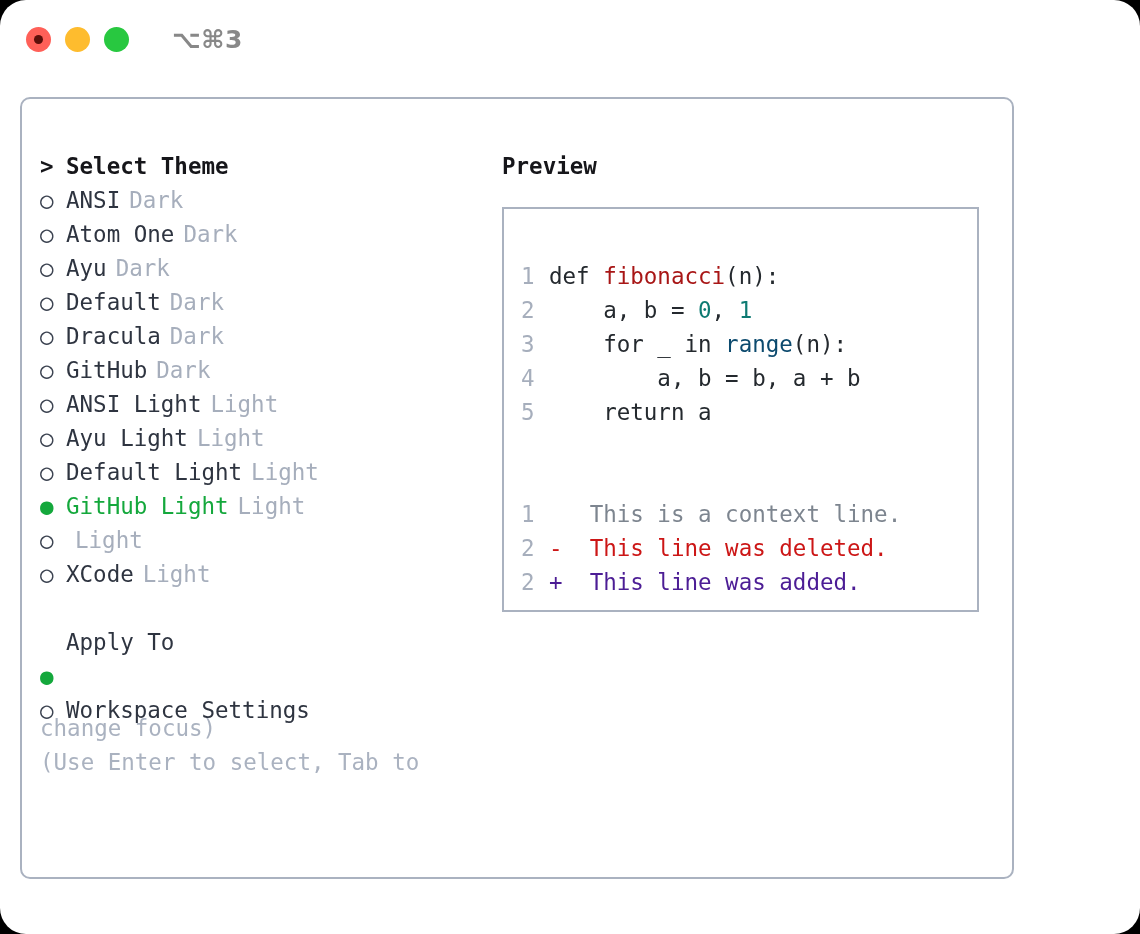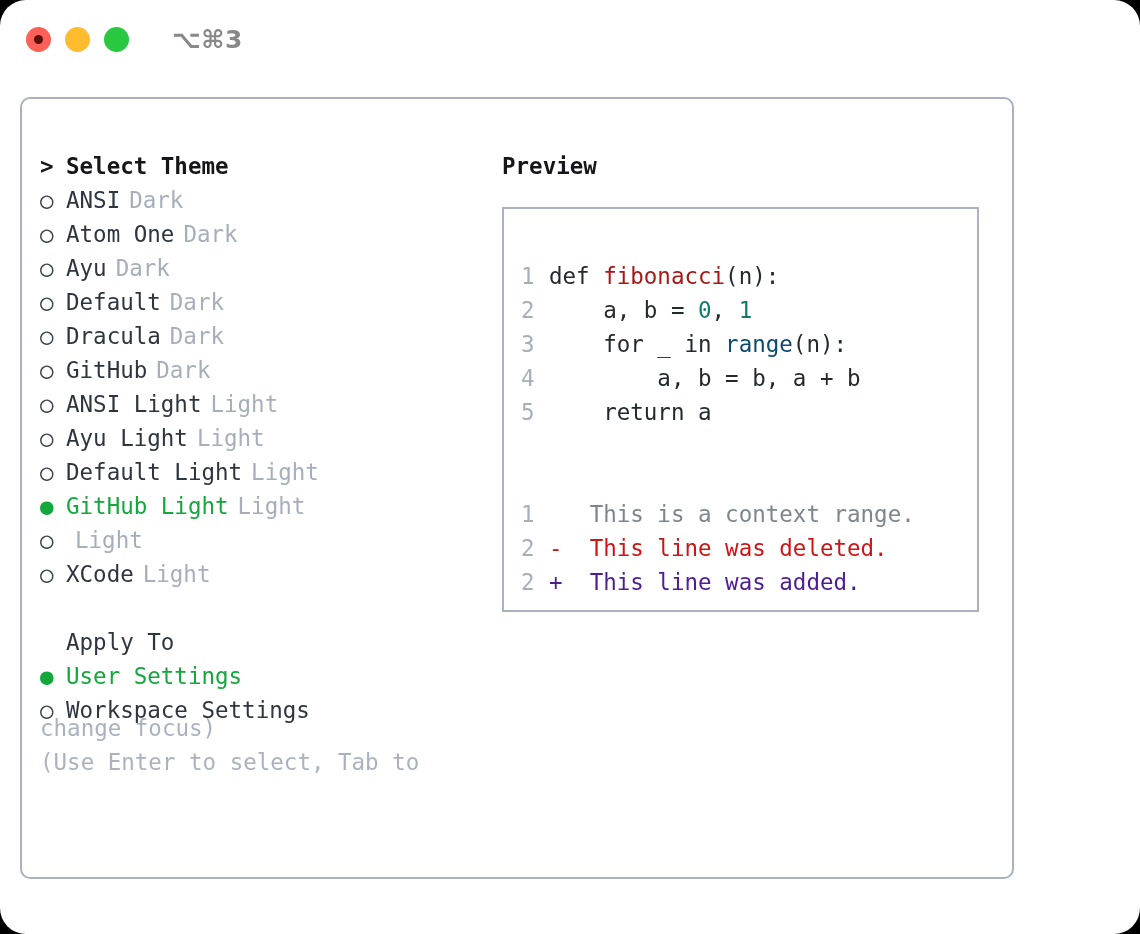--- a/index.html
+++ b/index.html
@@ -245,21 +245,21 @@
           <span class="marker bullet-off">○</span><span class="label">XCode</span><span class="variant">Light</span>
         </div>
 
         <div class="spacer-row"></div>
 
         <div class="row">
           <span class="marker"></span><span class="label">Apply To</span>
         </div>
 
         <div class="row">
-          <span class="marker bullet-on">●</span><span class="label selected">User Settings</span>
+          <span class="marker bullet-on">●</span>
         </div>
 
         <div class="row">
           <span class="marker bullet-off">○</span><span class="label">Workspace Settings</span>
         </div>
       </div>
 
       <div id="hint">
         <div>change focus)</div>
         <div>(Use Enter to select, Tab to</div>
@@ -288,21 +288,21 @@
             </div>
 
             <div class="code-line">
               <span class="lineno">5</span><span class="code-body"><span class="tok-plain">    return a</span></span>
             </div>
 
             <div class="blank-line"></div>
             <div class="blank-line"></div>
 
             <div class="code-line">
-              <span class="lineno">1</span><span class="code-body diff-ctx"><span> </span>  <span>This is a context range.</span></span>
+              <span class="lineno">1</span><span class="code-body diff-ctx"><span> </span>  <span>This is a context line.</span></span>
             </div>
 
             <div class="code-line">
               <span class="lineno">2</span><span class="code-body diff-del"><span>-</span>  <span>This line was deleted.</span></span>
             </div>
 
             <div class="code-line">
               <span class="lineno">2</span><span class="code-body diff-add"><span>+</span>  <span>This line was added.</span></span>
             </div>
 

